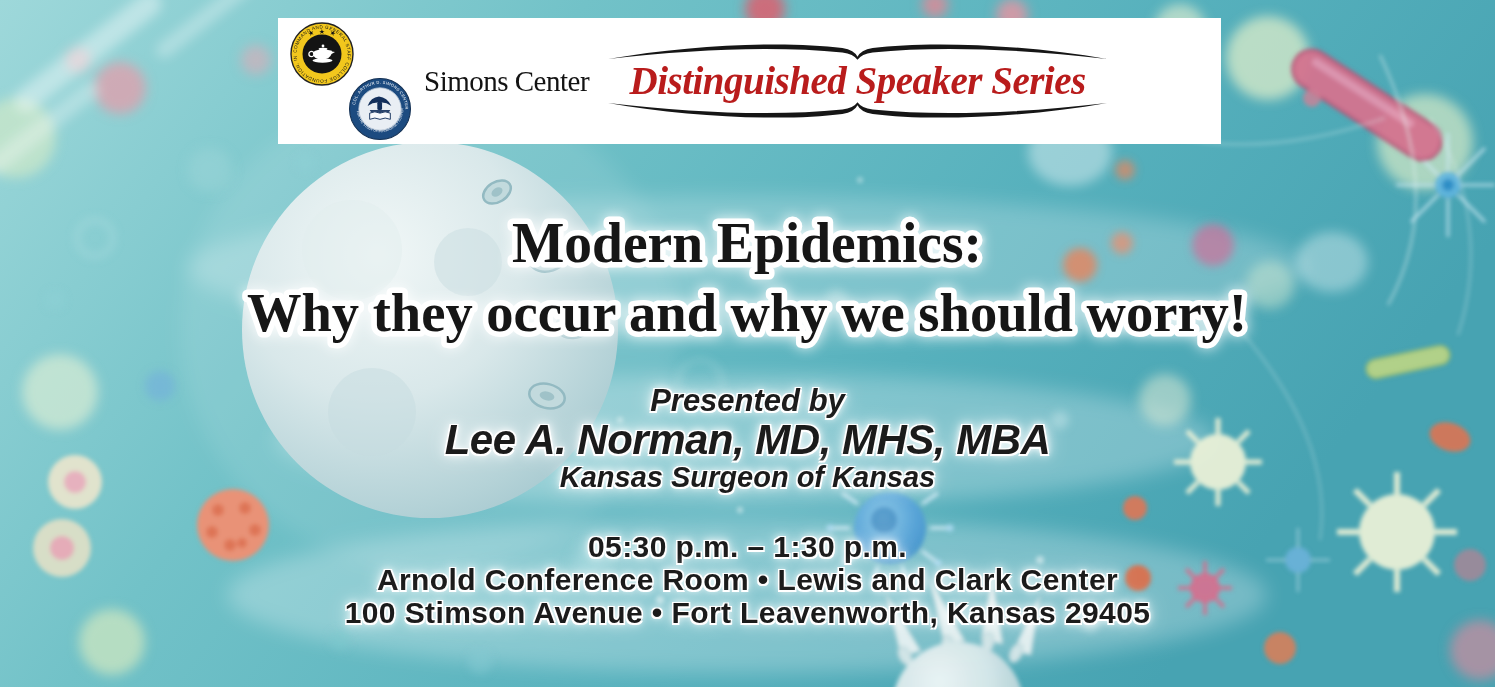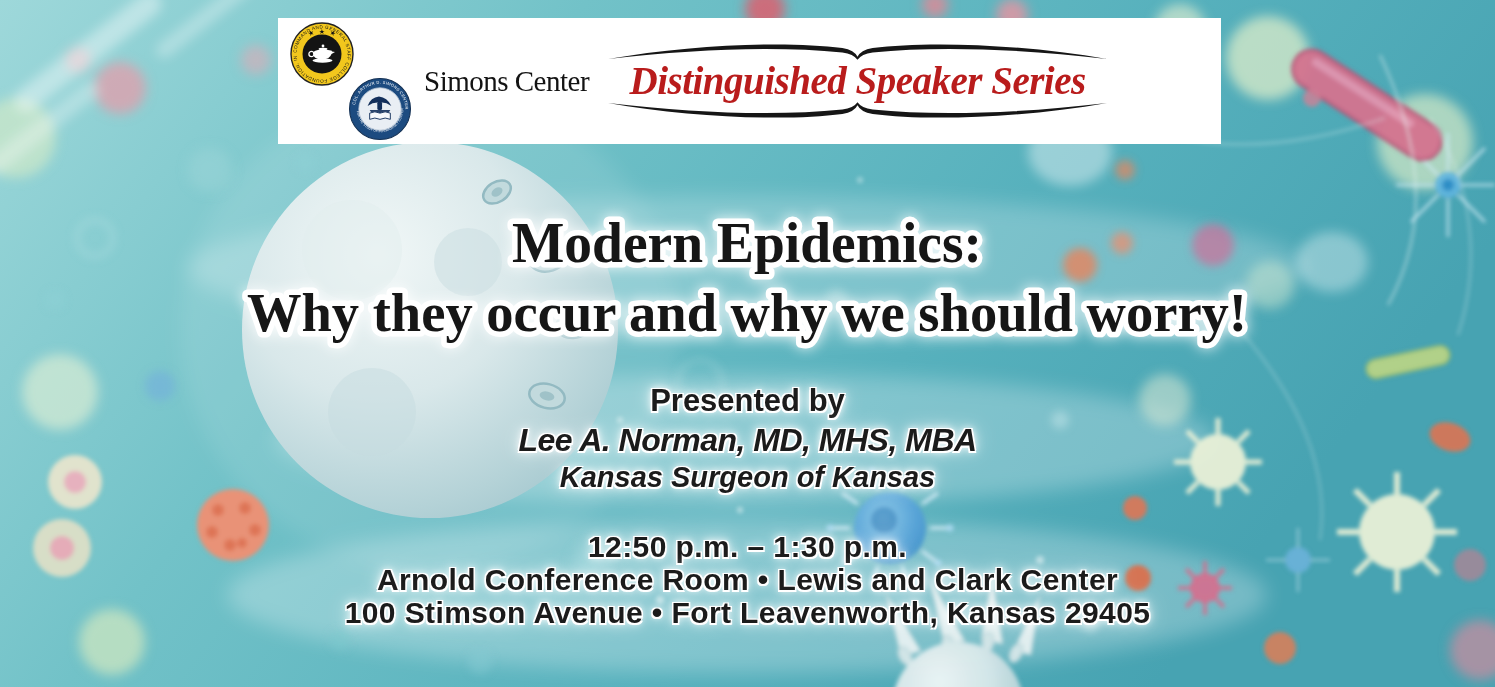--- a/index.html
+++ b/index.html
@@ -23,22 +23,22 @@
   .flourish{width:505px;height:22px;display:block;}
   .flourish.flip{transform:scaleY(-1);}
   .banner-accent{font-family:"Liberation Serif","DejaVu Serif",serif;
       font-style:italic;font-weight:bold;font-size:39px;color:#b91c1c;
       line-height:1.02;margin:-1px 0;letter-spacing:-0.5px;}
   
   .glow{text-shadow:-1.5px -1.5px 0 #fff,1.5px -1.5px 0 #fff,-1.5px 1.5px 0 #fff,
         1.5px 1.5px 0 #fff,0 0 6px #fff,0 0 12px #fff,0 0 22px rgba(255,255,255,.85);}
   .presented{position:absolute;top:384px;left:0;width:100%;text-align:center;
       color:#1b1b1b;white-space:nowrap;}
-  .presented-by{font-weight:bold;font-size:31px;line-height:34px;}
-  .speaker{font-style:italic;font-weight:bold;font-size:32px;line-height:44px;letter-spacing:-0.5px;}
+  .presented-by{font-style:italic;font-weight:bold;font-size:31px;line-height:34px;}
+  .speaker{font-style:italic;font-weight:bold;font-size:42px;line-height:44px;letter-spacing:-0.5px;}
   .speaker-title{font-style:italic;font-weight:bold;font-size:29px;line-height:31px;}
   .details{position:absolute;top:530px;left:0;width:100%;text-align:center;
       color:#1b1b1b;white-space:nowrap;}
   .details-line{font-weight:bold;font-size:30px;line-height:33px;letter-spacing:0.4px;}
 </style>
 </head>
 <body>
 
 <div class="stage">
 
@@ -391,18 +391,18 @@
     </div>
   </div>
 
   <div class="presented">
     <div class="presented-by glow">Presented by</div>
     <div class="speaker glow">Lee A. Norman, MD, MHS, MBA</div>
     <div class="speaker-title glow">Kansas Surgeon of Kansas</div>
   </div>
 
   <div class="details">
-    <div class="details-line glow">12:50 p.m. – 1:30 p.m.</div>
+    <div class="details-line glow">05:30 p.m. – 1:30 p.m.</div>
     <div class="details-line glow">Arnold Conference Room • Lewis and Clark Center</div>
     <div class="details-line glow">100 Stimson Avenue • Fort Leavenworth, Kansas 29405</div>
   </div>
 
 </div>
 
 </body></html>

